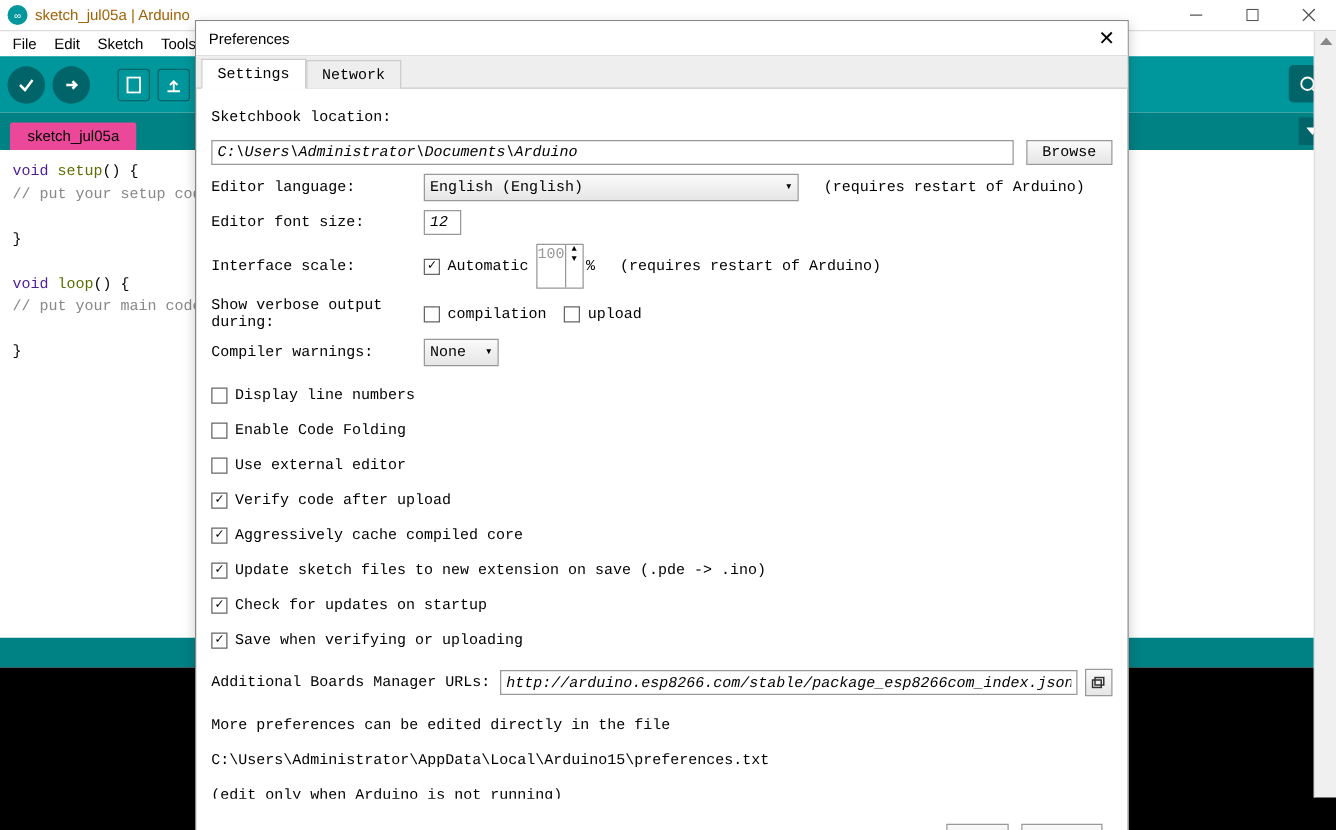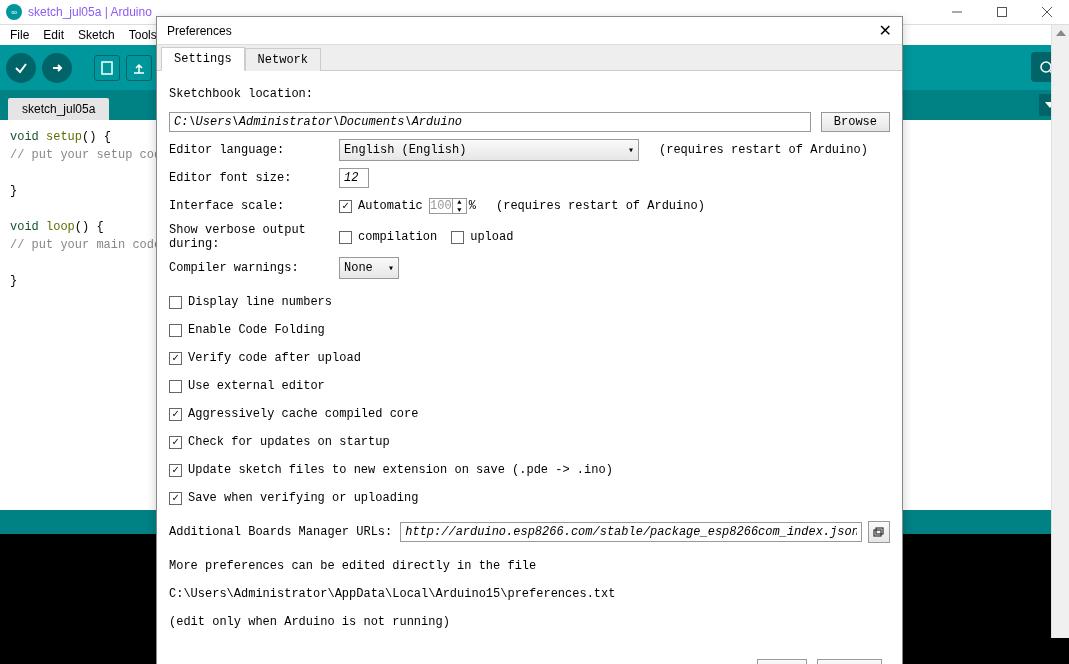--- a/index.html
+++ b/index.html
@@ -3,36 +3,36 @@
 <meta charset="utf-8">
 <style>
 * { box-sizing: border-box; margin: 0; padding: 0; }
 body { font-family: "Segoe UI", Arial, sans-serif; font-size: 12px; background: #fff; width: 1069px; height: 664px; overflow: hidden; position: relative; }
 .mono { font-family: "Courier New", monospace; }
 
 
 .main-window { position: absolute; top: 0; left: 0; width: 1069px; height: 664px; background: #fff; }
 .titlebar { height: 25px; background: #fff; display: flex; align-items: center; border-bottom: 1px solid #ddd; }
 .titlebar-icon { width: 16px; height: 16px; border-radius: 50%; background: #00979c; margin: 0 6px; display: flex; align-items: center; justify-content: center; color: #fff; font-size: 8px; }
-.titlebar-title { color: #8b5cf6; text-align: center; }
+.titlebar-title { color: #a16207; text-align: center; }
 .titlebar-btns { margin-left: auto; display: flex; }
 .titlebar-btn { width: 45px; height: 25px; display: flex; align-items: center; justify-content: center; color: #555; }
 .titlebar-btn svg { stroke: #555; }
 .menubar { height: 20px; display: flex; align-items: center; padding: 0 4px; gap: 2px; }
 .menubar-item { padding: 2px 6px; }
 .toolbar { height: 45px; background: #00979c; display: flex; align-items: center; padding: 0 6px; gap: 6px; position: relative; }
 .toolbar-btn { width: 30px; height: 30px; border-radius: 50%; background: #006468; display: flex; align-items: center; justify-content: center; }
 .toolbar-btn.sq { border-radius: 3px; width: 26px; height: 26px; background: transparent; border:1px solid #006468;}
 .toolbar-btn svg { fill: #fff; stroke: #fff; }
 .toolbar-right { position: absolute; right: 8px; top: 7px; width: 30px; height: 30px; border-radius: 4px; background: #006468; display:flex;align-items:center;justify-content:center;}
 .tabbar { height: 30px; background: #008184; display: flex; align-items: flex-end; padding-left: 8px; position: relative; }
-.tab { background: #e5e5e5; padding: 4px 14px; border-radius: 2px 2px 0 0; margin-bottom: 0; }
+.tab { background: #ec4899; padding: 4px 14px; border-radius: 2px 2px 0 0; margin-bottom: 0; }
 .tabbar-right { position: absolute; right: 8px; top: 4px; width: 22px; height: 22px; background: #006468; display:flex;align-items:center;justify-content:center;}
 .code-area { background: #fff; padding: 8px 10px; font-family: "Courier New", monospace; font-size: 12px; line-height: 18px; height: 390px; position:relative;}
-.code-area .kw { color: #14532d; }
+.code-area .kw { color: #4c1d95; }
 .code-area .fn { color: #5e6d03; }
 .code-area .cm { color: #888; }
 .scrollbar-v { position:absolute; right:0; top:25px; width:18px; bottom:26px; background:#f0f0f0; border-left:1px solid #e0e0e0;}
 .scrollbar-v .thumb-up {width:0;height:0;border-left:5px solid transparent;border-right:5px solid transparent;border-bottom:6px solid #888;margin:5px auto;}
 .console { height: 132px; background: #000; }
 .whitebar { height:24px; background:#008184; width:100%;}
 
 
 .dialog { position: absolute; left: 156px; top: 16px; width: 747px; height: 664px; background: #fff; border: 1px solid #888; box-shadow: 0 3px 10px rgba(0,0,0,0.2); display:flex; flex-direction:column;}
 .dialog-title { height: 28px; display: flex; align-items: center; padding: 0 10px; border-bottom: 1px solid #ddd; background:#fff;}
@@ -43,21 +43,21 @@
 .dialog-tab.active { background: #fff; border-bottom:1px solid #fff;}
 .dialog-body { flex:1; padding: 12px 12px; font-family: "Courier New", monospace; font-size: 12px; overflow:hidden;}
 .row { display: flex; align-items: center; margin-bottom: 6px; min-height: 22px; }
 .row-label { width: 170px; }
 .input-text { border: 1px solid #999; padding: 2px 4px; font-family: "Courier New", monospace; font-size: 12px; height: 20px; font-style: italic; }
 .btn { border: 1px solid #999; background: linear-gradient(#fafafa,#e6e6e6); padding: 2px 12px; font-family: inherit; font-size: 12px; cursor:pointer;}
 .select { border: 1px solid #999; background: linear-gradient(#fafafa,#e6e6e6); height: 22px; padding: 1px 4px; font-family: "Courier New", monospace; font-size: 12px; position:relative; display:flex; align-items:center;}
 .select-arrow { margin-left:auto; font-size:10px;}
 .checkbox { width: 13px; height: 13px; border: 1px solid #666; display: inline-flex; align-items:center; justify-content:center; margin-right: 6px; flex-shrink:0; background:#fff;}
 .checkbox.checked::after { content:"✓"; font-size:11px; line-height:1; color:#000;}
-.spinner { width: 38px; border:1px solid #999; height:16px; display:flex; align-items:center;}
+.spinner { width: 38px; border:1px solid #999; height:36px; display:flex; }
 .spinner-val { flex:1; text-align:center; color:#999;}
 .spinner-arrows { display:flex; flex-direction:column; border-left:1px solid #999; width:14px;}
 .spinner-arrows div {font-size:7px; line-height:8px; text-align:center;}
 .grey-text { color: #000000; }
 .urls-btn { width:22px; height:22px; border:1px solid #999; background:linear-gradient(#fafafa,#e6e6e6); display:flex;align-items:center;justify-content:center; margin-left:6px;}
 .dialog-footer { height: 40px; display: flex; align-items: flex-end; justify-content: flex-end; padding: 0 20px; gap: 10px; }
 </style>
 </head>
 <body>
 
@@ -221,38 +221,38 @@
     <div style="height:6px"></div>
     <div class="row">
         <span class="checkbox"></span>
         <span>Display line numbers</span>
       </div>
     <div class="row">
         <span class="checkbox"></span>
         <span>Enable Code Folding</span>
       </div>
     <div class="row">
-        <span class="checkbox checked"></span>
-        <span>Verify code after upload</span>
-      </div>
-    <div class="row">
         <span class="checkbox"></span>
         <span>Use external editor</span>
       </div>
     <div class="row">
         <span class="checkbox checked"></span>
+        <span>Verify code after upload</span>
+      </div>
+    <div class="row">
+        <span class="checkbox checked"></span>
         <span>Aggressively cache compiled core</span>
       </div>
     <div class="row">
         <span class="checkbox checked"></span>
+        <span>Update sketch files to new extension on save (.pde -&gt; .ino)</span>
+      </div>
+    <div class="row">
+        <span class="checkbox checked"></span>
         <span>Check for updates on startup</span>
-      </div>
-    <div class="row">
-        <span class="checkbox checked"></span>
-        <span>Update sketch files to new extension on save (.pde -&gt; .ino)</span>
       </div>
     <div class="row">
         <span class="checkbox checked"></span>
         <span>Save when verifying or uploading</span>
       </div>
 
     <div style="height:6px"></div>
     <div class="row">
       <span style="margin-right:8px">Additional Boards Manager URLs:</span>
       <input class="input-text" style="flex: 1 1 0%;" value="http://arduino.esp8266.com/stable/package_esp8266com_index.json">

